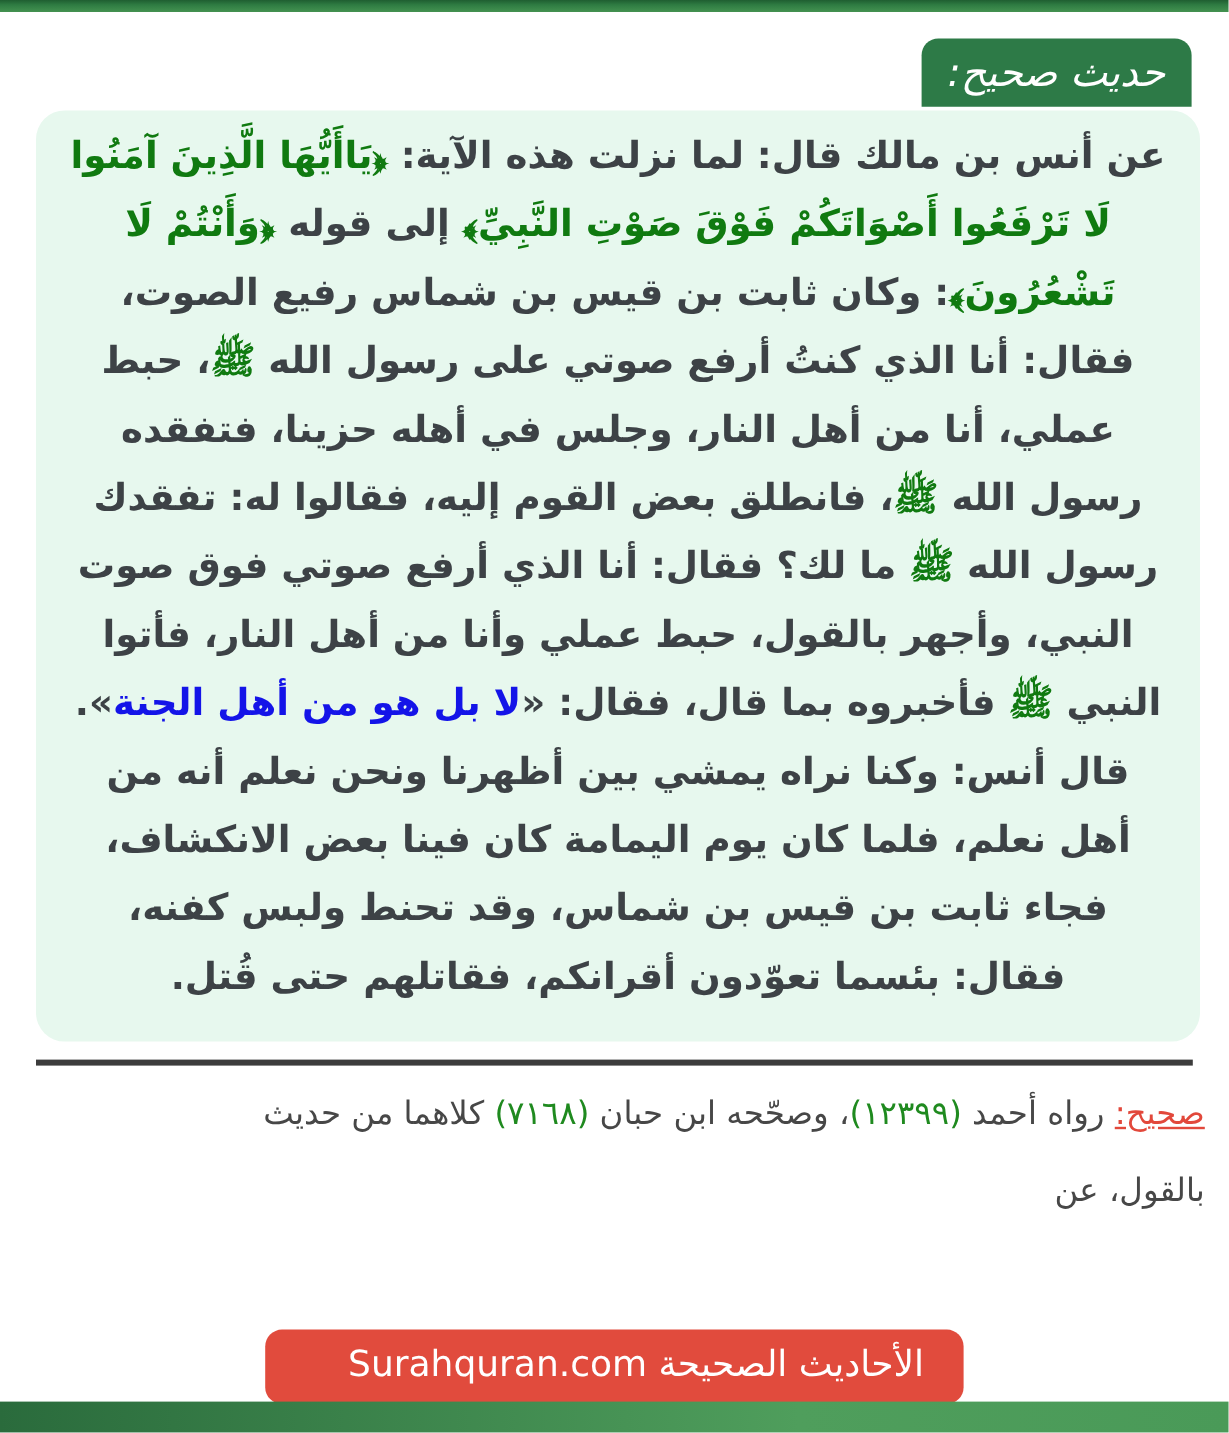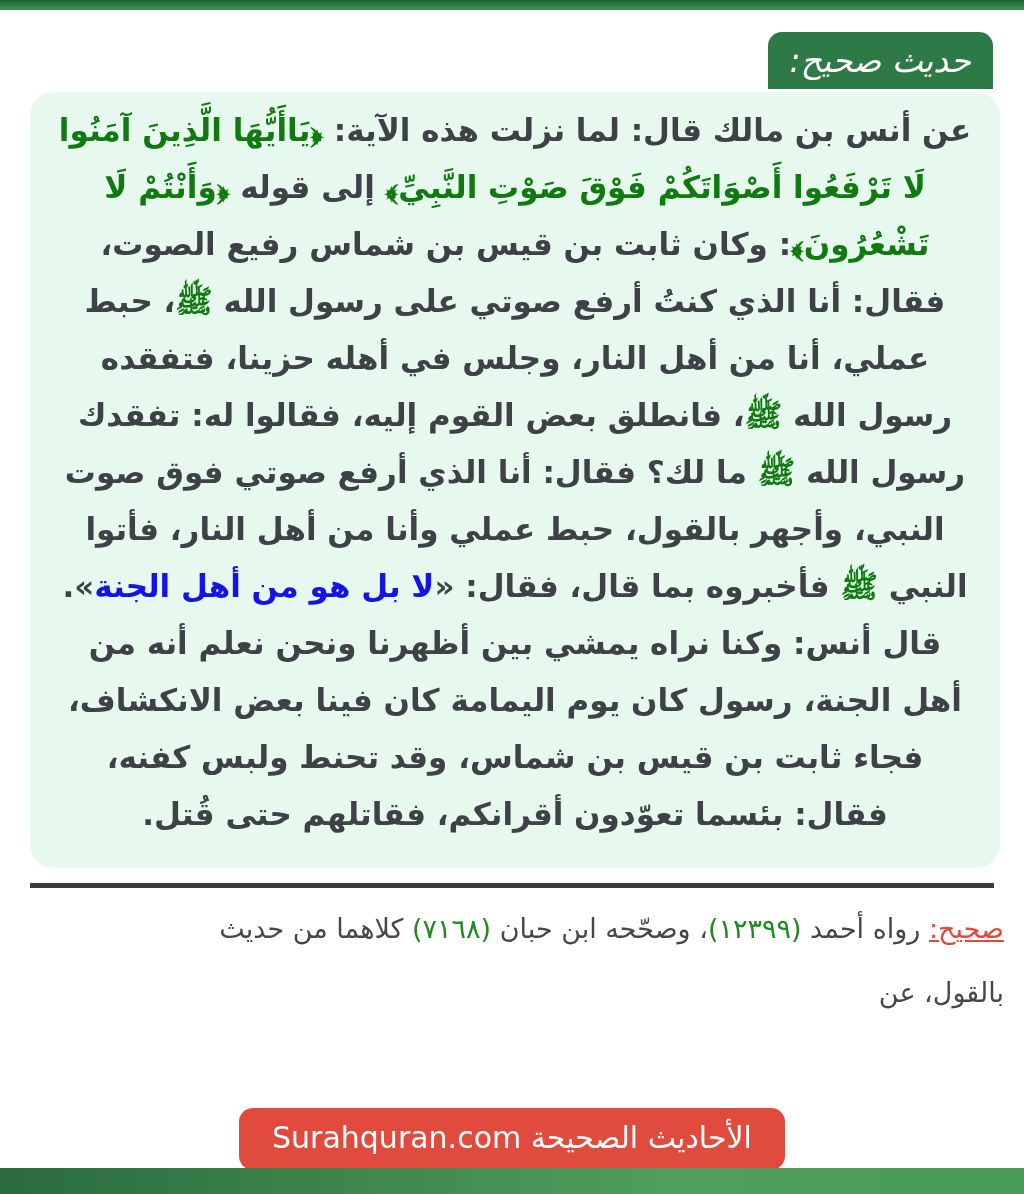--- a/index.html
+++ b/index.html
@@ -60,41 +60,42 @@
   .ref-num { color:#1f8a1f; }
   .site-banner {
     position:absolute; top:1108px; left:50%; transform:translateX(-50%);
     width:546px; height:62px;
     background:#e14b3d;
     border-radius:14px;
     color:#ffffff;
     font-size:30px; line-height:60px;
     text-align:center;
     direction:rtl;
+    padding-left:36px;
   }
   .bottom-band {
     position:absolute; bottom:0; left:0; width:1024px; height:26px;
     background:linear-gradient(90deg,#2a6b3c 0%, #4f9e5c 65%, #4a9a58 100%);
     z-index:5;
   }
 </style>
 </head>
 <body>
 
 <div class="canvas">
 
   <div class="top-band"></div>
 
   <div class="grade-badge">
     <span>حديث صحيح:</span>
   </div>
 
   <div class="hadith-card">
     <p><span>عن أنس بن مالك قال: لما نزلت هذه الآية: </span><span class="quran">﴿يَاأَيُّهَا الَّذِينَ آمَنُوا لَا تَرْفَعُوا أَصْوَاتَكُمْ فَوْقَ صَوْتِ النَّبِيِّ﴾</span><span> إلى قوله </span><span class="quran">﴿وَأَنْتُمْ لَا تَشْعُرُونَ﴾</span><span>: وكان ثابت بن قيس بن شماس رفيع الصوت، فقال: أنا الذي كنتُ أرفع صوتي على رسول الله </span><span class="salawat">ﷺ</span><span>، حبط عملي، أنا من أهل النار، وجلس في أهله حزينا، فتفقده رسول الله </span><span class="salawat">ﷺ</span><span>، فانطلق بعض القوم إليه، فقالوا له: تفقدك رسول الله </span><span class="salawat">ﷺ</span><span> ما لك؟ فقال: أنا الذي أرفع صوتي فوق صوت النبي، وأجهر بالقول، حبط عملي وأنا من أهل النار، فأتوا النبي </span><span class="salawat">ﷺ</span><span> فأخبروه بما قال، فقال: «</span><span class="saying-blue">لا بل هو من أهل الجنة</span><span>».</span></p>
-    <p>قال أنس: وكنا نراه يمشي بين أظهرنا ونحن نعلم أنه من أهل الجنة، رسول كان يوم اليمامة كان فينا بعض الانكشاف، فجاء ثابت بن قيس بن شماس، وقد تحنط ولبس كفنه، فقال: بئسما تعوّدون أقرانكم، فقاتلهم حتى قُتل.</p>
+    <p>قال أنس: وكنا نراه يمشي بين أظهرنا ونحن نعلم أنه من أهل نعلم، فلما كان يوم اليمامة كان فينا بعض الانكشاف، فجاء ثابت بن قيس بن شماس، وقد تحنط ولبس كفنه، فقال: بئسما تعوّدون أقرانكم، فقاتلهم حتى قُتل.</p>
   </div>
 
   <div class="divider"></div>
 
   <div class="takhrij"><span class="grade-word">صحيح:</span><span> رواه أحمد </span><span class="ref-num">(١٢٣٩٩)</span><span>، وصحّحه ابن حبان </span><span class="ref-num">(٧١٦٨)</span><span> كلاهما من حديث</span><br><span>بالقول، عن</span><br></div>
 
   <div class="site-banner">
     <span>الأحاديث الصحيحة</span>
     <span>Surahquran.com</span>
   </div>

